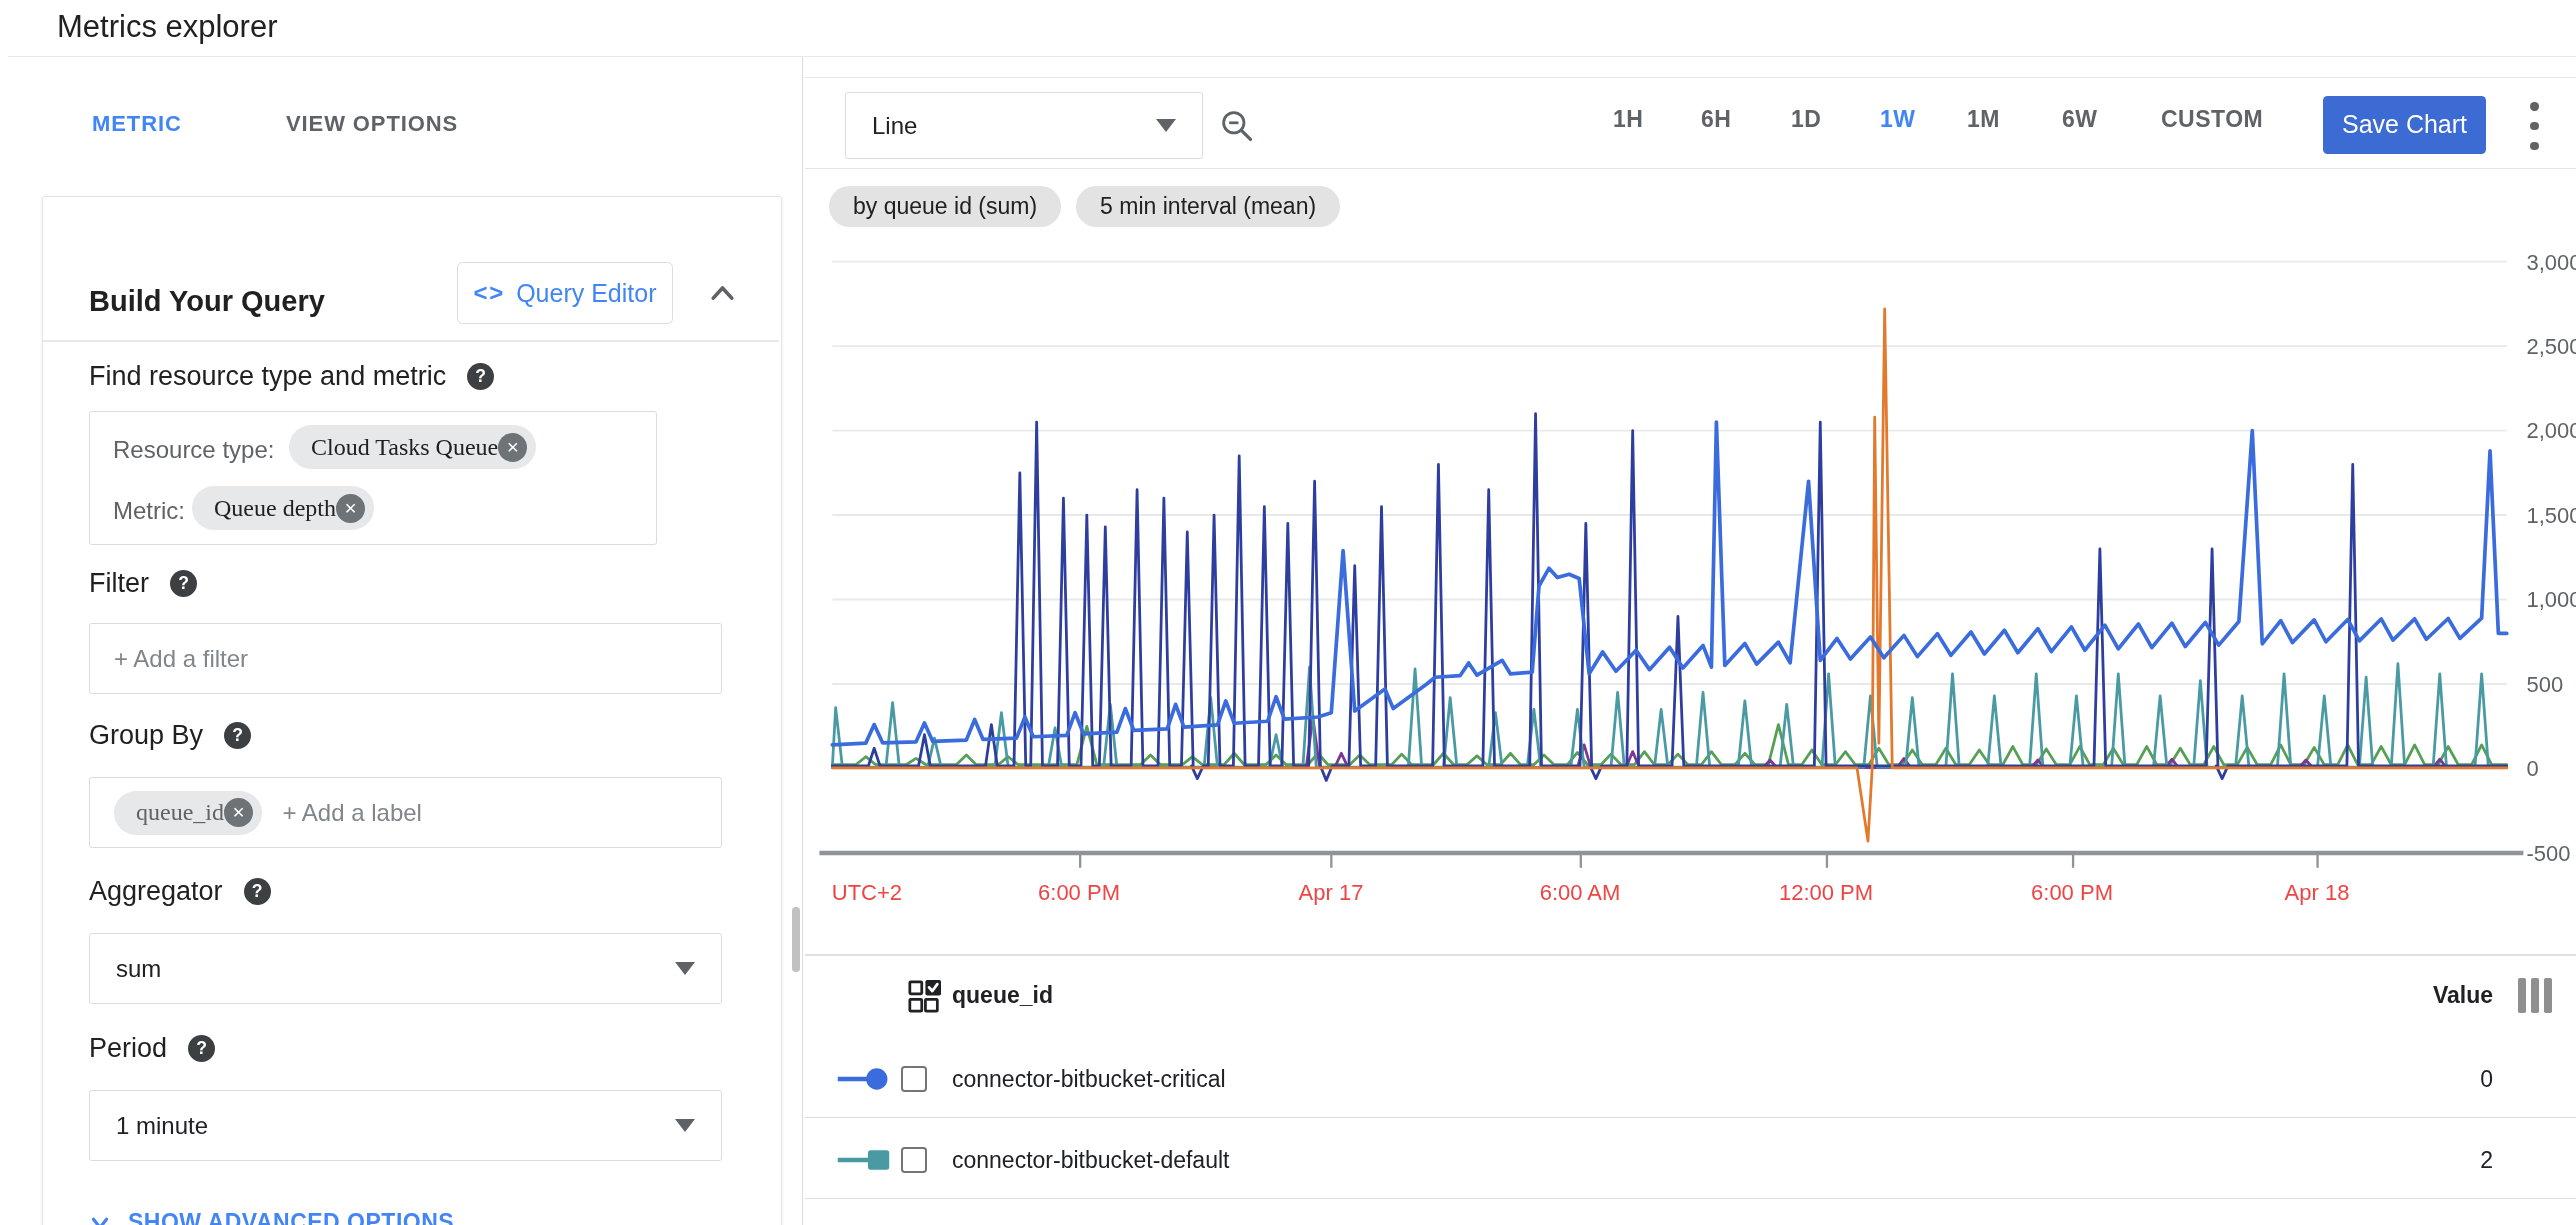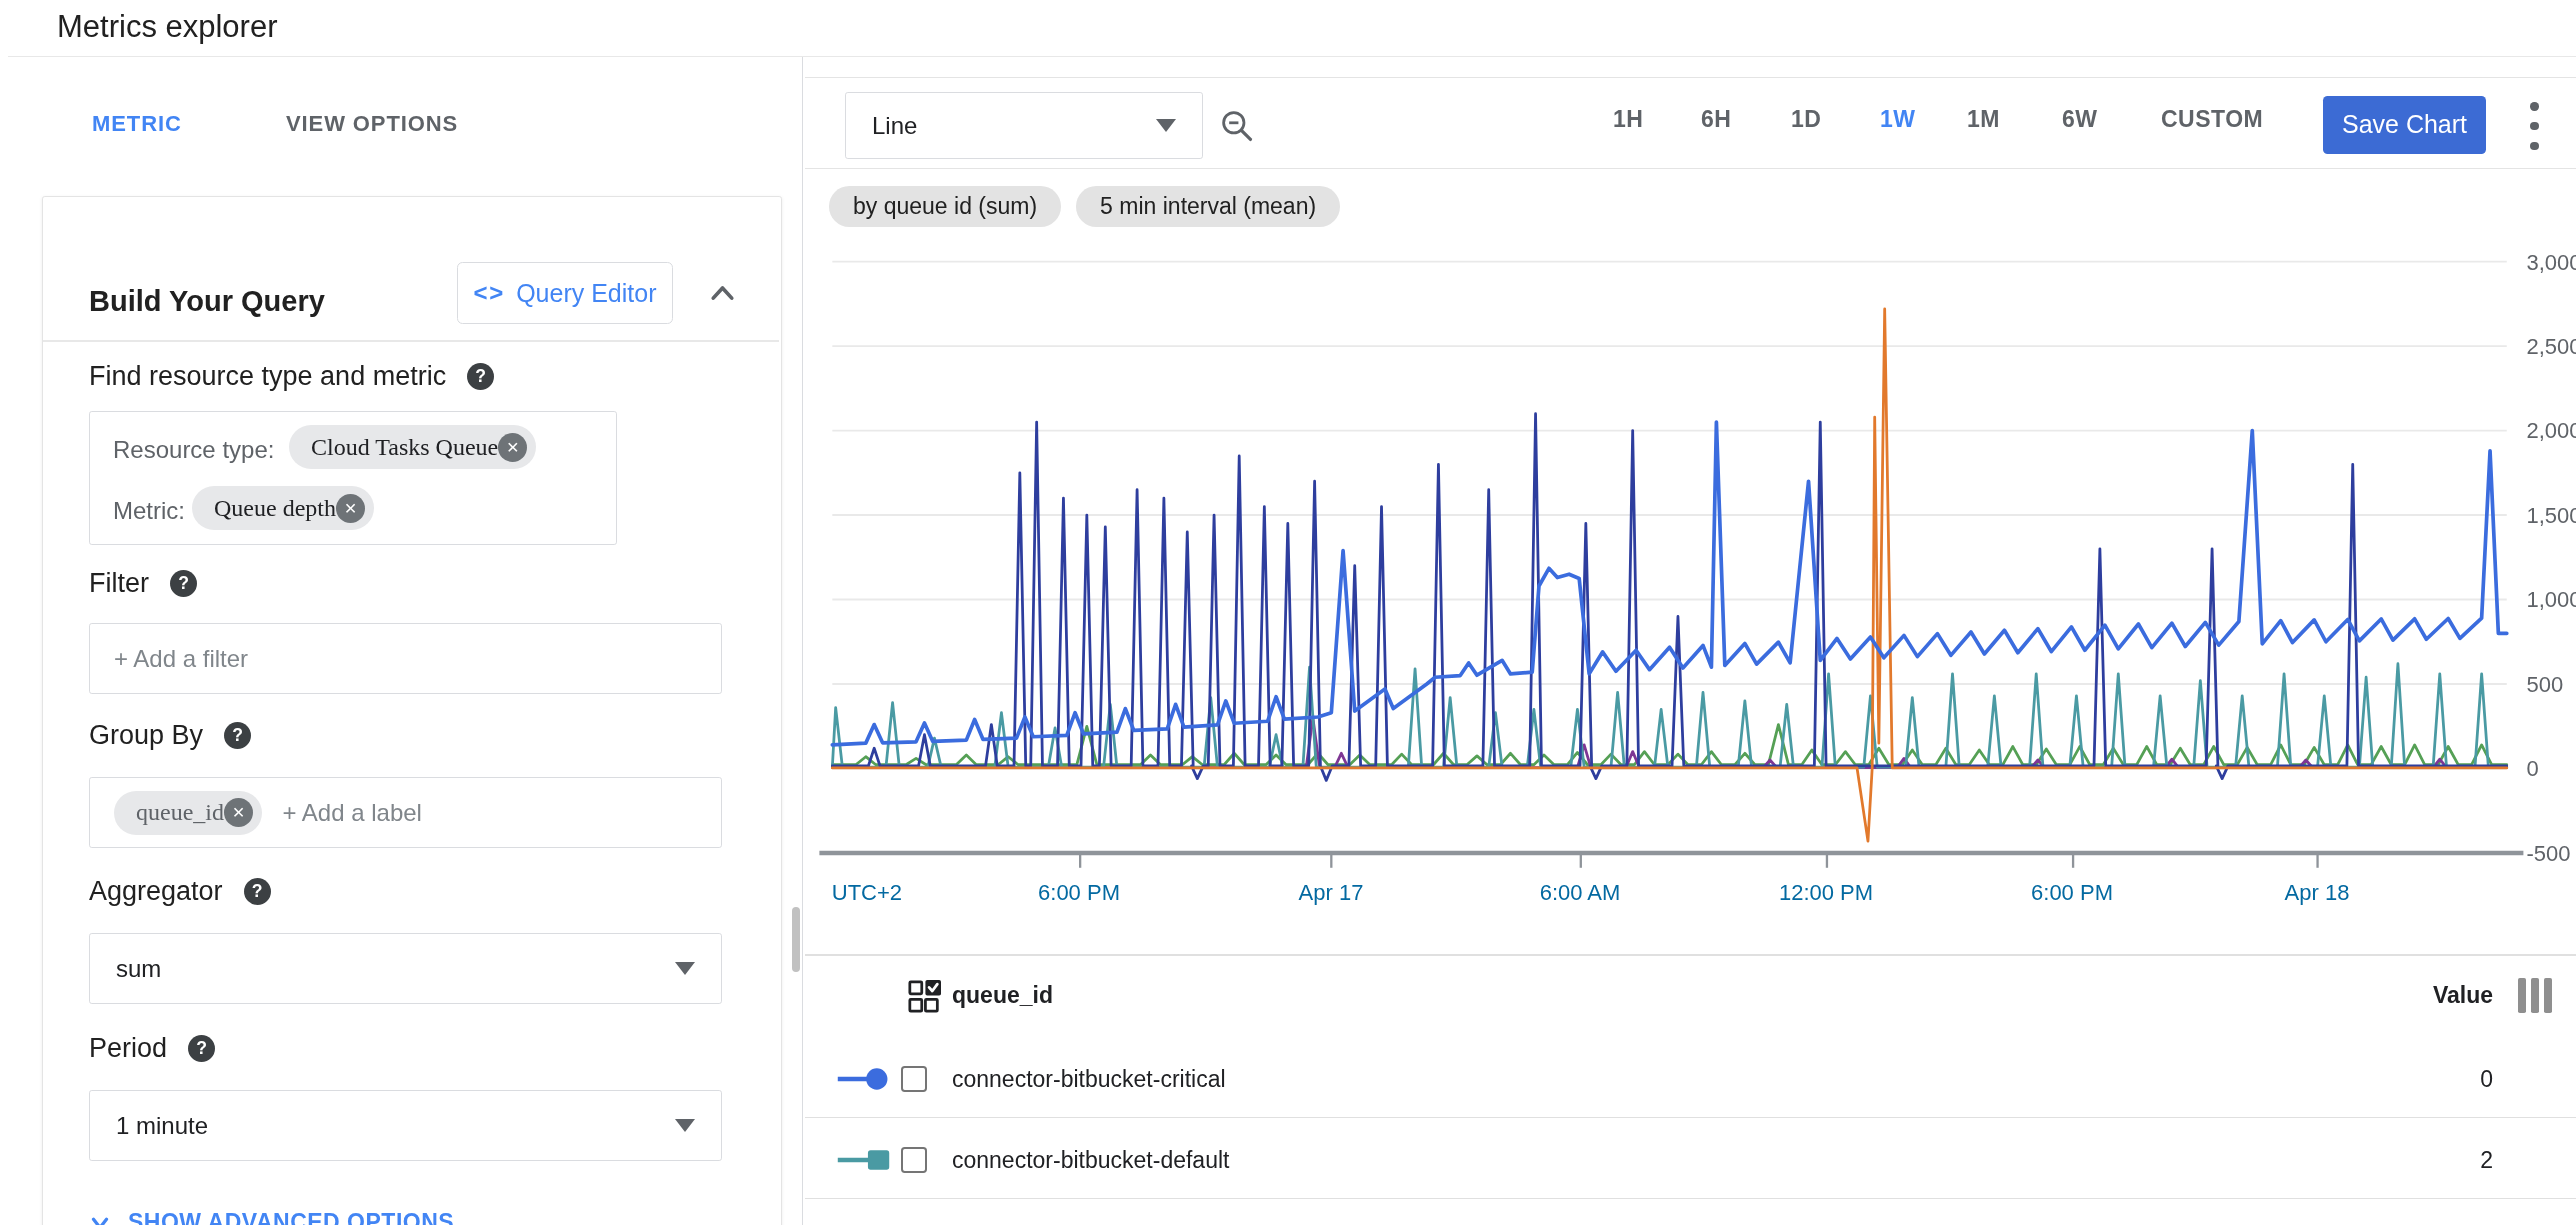--- a/index.html
+++ b/index.html
@@ -32,21 +32,21 @@
   .help-icon{display:inline-flex;width:27px;height:27px;border-radius:50%;background:#3c4043;color:#fff;font-size:17.6px;font-weight:bold;align-items:center;justify-content:center;}
   .field-box{border:1.8px solid #dadce0;border-radius:2.8px;background:#fff;}
   .gray-label{color:#5f6368;font-size:24px;}
   .chip{display:inline-flex;align-items:center;background:#e7e8ea;border-radius:24px;padding:0 9.2px 0 22px;height:44px;font-size:24px;color:#202124;cursor:pointer;font-family:Liberation Serif, serif;}
   .chip-x{width:29px;height:29px;border-radius:50%;background:#6e7377;color:#fff;font-size:15.7px;display:inline-flex;align-items:center;justify-content:center;}
   .placeholder{color:#80868b;font-size:24px;}
   .select-box{border:1.8px solid #dadce0;border-radius:2.8px;display:flex;align-items:center;padding:0 26px;font-size:24px;color:#202124;cursor:pointer;}
   .select-arrow{margin-left:auto;width:0;height:0;border-left:10.2px solid transparent;border-right:10.2px solid transparent;border-top:13px solid #5f6368;}
 
   #sec-find{left:46px;top:164px;}
-  #resource-box{left:46px;top:214px;width:528px;height:134px;}
+  #resource-box{left:46px;top:214px;width:568px;height:134px;}
   #rt-label{left:23px;top:24px;}
   #rt-chip{position:absolute;left:199px;top:13px;}
   #m-label{left:23px;top:85px;}
   #m-chip{position:absolute;left:102px;top:74px;}
 
   #sec-filter{left:46px;top:371px;}
   #filter-box{left:46px;top:426px;width:633px;height:71px;display:flex;align-items:center;padding:0 24px;cursor:text;}
 
   #sec-group{left:46px;top:523px;}
   #group-box{left:46px;top:580px;width:633px;height:71px;display:flex;align-items:center;padding:0 24px;gap:20.3px;cursor:text;}
@@ -72,21 +72,21 @@
   #save-chart-btn{position:absolute;left:1518px;top:17.6px;width:163px;height:58px;background:#3c6bd4;color:#fff;font-size:25px;border:none;border-radius:4.6px;display:flex;align-items:center;justify-content:center;cursor:pointer;}
   #kebab{position:absolute;left:1724px;top:24px;width:11px;height:48px;display:flex;flex-direction:column;justify-content:space-between;align-items:center;cursor:pointer;}
   .kebab-dot{width:8.3px;height:8.3px;border-radius:50%;background:#5f6368;}
 
   #chips-row{left:24px;top:129px;display:flex;gap:15px;}
   .chart-chip{background:#e3e3e3;border-radius:20.3px;height:41px;display:flex;align-items:center;padding:6px 24px;font-size:23px;color:#212121;}
 
   #chart-area{left:6.5px;top:174px;width:1765px;height:684px;}
   #chart-area svg{position:absolute;left:0;top:0;}
   .ylabel{position:absolute;font-size:22px;color:#5f6368;white-space:nowrap;}
-  .xlabel{position:absolute;font-size:22px;color:#0369a1;text-align:center;width:129px;white-space:nowrap;}
+  .xlabel{position:absolute;font-size:22px;color:#ef4444;text-align:center;width:129px;white-space:nowrap;}
   .xlabel.leftalign{text-align:left;}
 
   
   #table-top-divider{left:0;top:897px;width:1771px;height:1.8px;background:#e0e0e0;}
   #table-header{left:0;top:899px;width:1771px;height:81px;display:flex;align-items:center;}
   .legend-mark{position:absolute;left:30.5px;width:55px;}
   .tbl-checkbox{position:absolute;left:96px;width:26px;height:26px;border:2.8px solid #757575;border-radius:3.7px;background:#fff;cursor:pointer;}
   .row-name{position:absolute;left:147px;font-size:23px;color:#202124;}
   .row-value{position:absolute;right:83px;font-size:23px;color:#202124;text-align:right;}
   .table-row{position:absolute;left:0;width:1771px;height:79px;border-bottom:1.8px solid #e0e0e0;}

